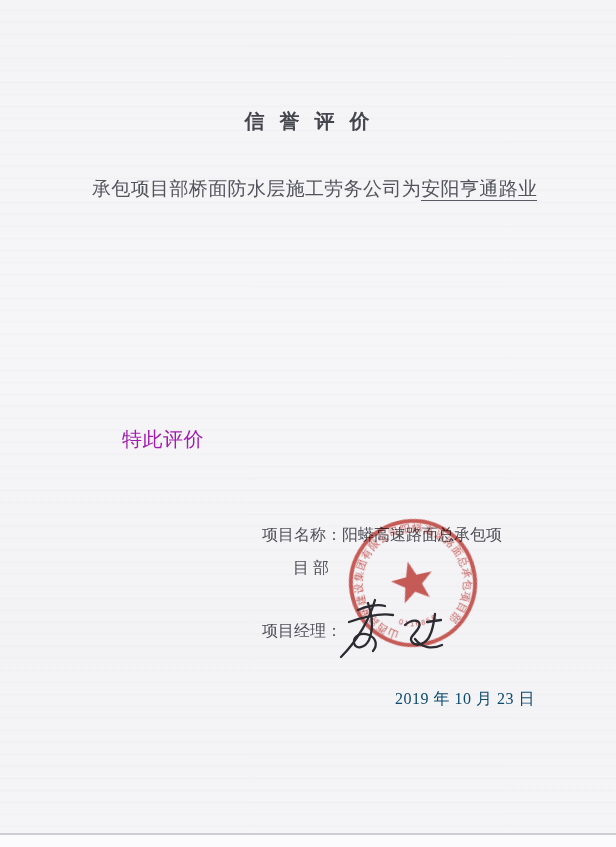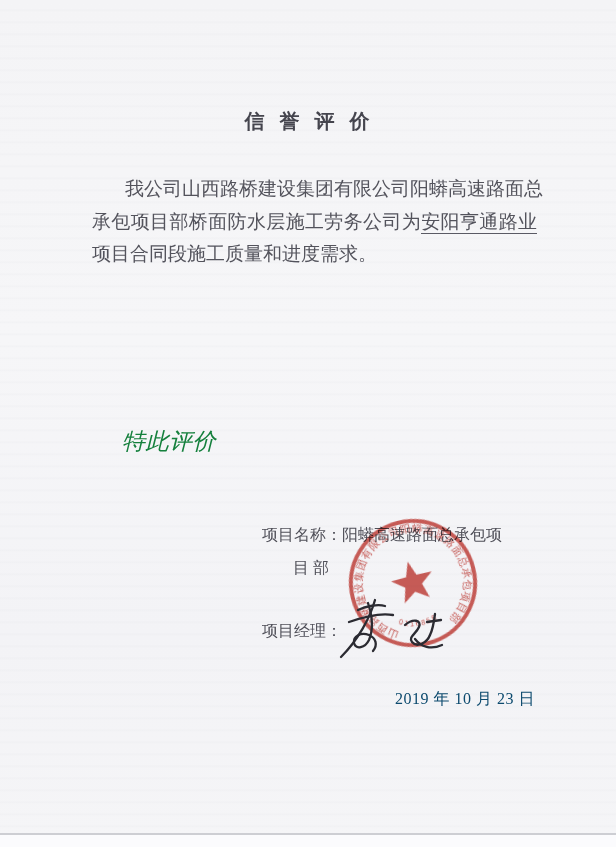--- a/index.html
+++ b/index.html
@@ -37,21 +37,21 @@
   .bline{
     height:32.6px;line-height:32.6px;white-space:nowrap;
     text-align:justify;text-align-last:justify;
     text-justify:inter-character;
   }
   .bline.indent{padding-left:33px;}
   .bline.last{text-align-last:left;}
   .u{border-bottom:1.5px solid #5a5a64;padding-bottom:1px;}
   .closing{
     position:absolute;left:122px;top:426px;
-    font-size:23px;letter-spacing:0.5px;color:#15803d;font-style:italic;
+    font-size:20px;letter-spacing:0.5px;color:#a21caf;
   }
   .fieldline{position:absolute;font-size:16px;color:#4f4f58;z-index:3;}
   .f-name1{left:262px;top:525px;letter-spacing:0px;}
   .f-name2{left:293px;top:558px;letter-spacing:4px;text-align:right;}
   .f-mgr{left:262px;top:621px;font-family:Liberation Serif, serif;}
   .f-date{left:395px;top:689px;letter-spacing:0.5px;color:#0c4a6e;}
   .seal{
     position:absolute;left:338px;top:508px;width:150px;height:150px;
     transform:rotate(-14deg);z-index:5;
     mix-blend-mode:multiply;opacity:.85;filter:blur(0.35px);
@@ -62,23 +62,21 @@
   }
 </style>
 </head>
 <body>
 
 <div class="paper"></div>
 
 <div class="title">信 誉 评 价</div>
 
 <div class="para">
-    <div class="bline indent"><span>我公司山西路桥建设集团有限公司阳蟒高速路面总</span></div>
     <div class="bline"><span>承包项目部桥面防水层施工劳务公司为</span><span class="u">安阳亨通路业</span></div>
-    <div class="bline last"><span>项目合同段施工质量和进度需求。</span></div>
   </div>
 
 <div class="closing">特此评价</div>
 
 <div class="fieldline f-name1"><span>项目名称：</span><span>阳蟒高速路面总承包项</span></div>
 
 <div class="fieldline f-name2"><span>目部</span></div>
 
 <div class="fieldline f-mgr">项目经理：</div>
 

